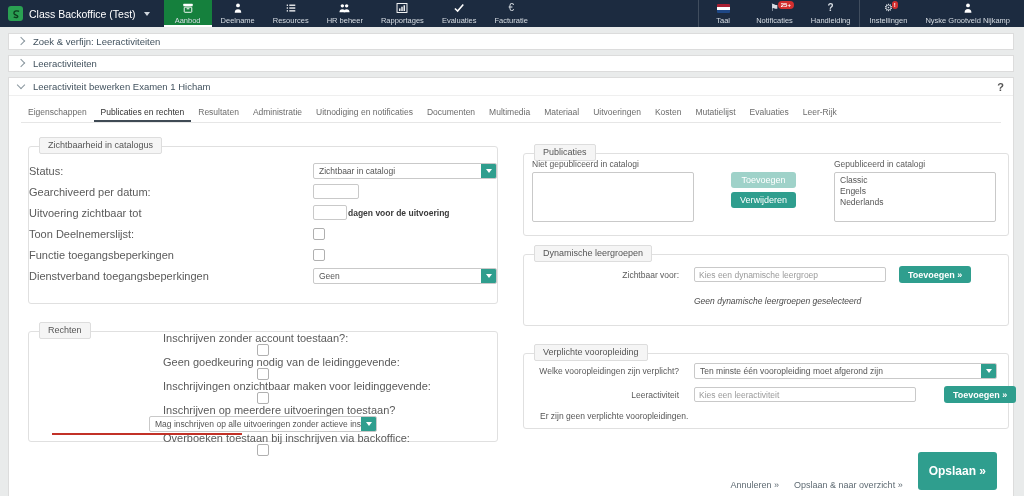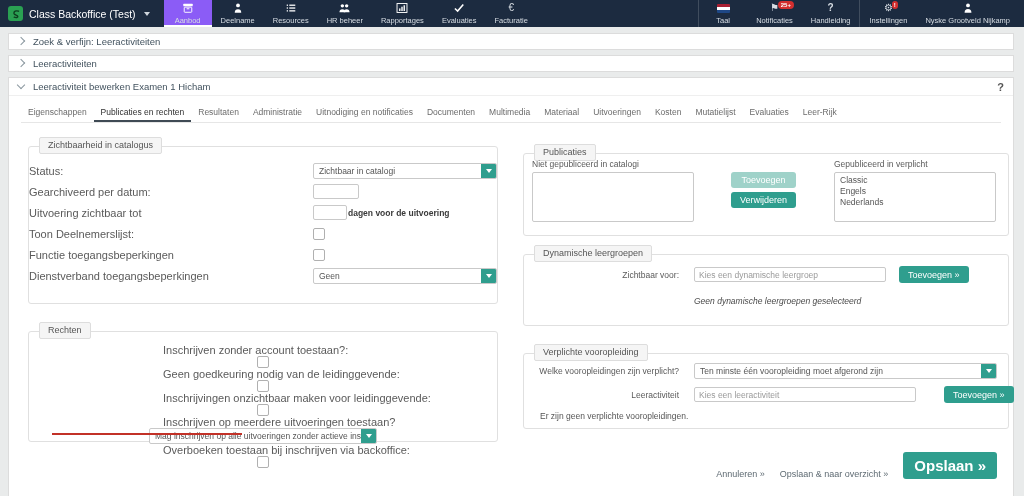--- a/index.html
+++ b/index.html
@@ -8,21 +8,21 @@
 
   
   .topbar{position:absolute;top:0;left:0;width:1024px;height:27px;background:#1c2b40;display:flex;color:#fff;}
   .brand{display:flex;align-items:center;gap:6px;padding:0 10px 0 8px;cursor:pointer;}
   .logo{width:15px;height:15px;border-radius:3px;background:#2aa052;display:flex;align-items:center;justify-content:center;flex:none;}
   .brand-label{font-size:10.5px;white-space:nowrap;}
   .caret-w{width:0;height:0;border-left:3px solid transparent;border-right:3px solid transparent;border-top:4px solid #cfd6de;margin-left:2px;}
   .mainnav{display:flex;height:100%;margin-left:4px;}
   .nav-item{display:flex;flex-direction:column;align-items:center;justify-content:center;gap:2px;padding:0 9px;min-width:30px;color:#d7dde3;position:relative;cursor:pointer;}
   .nav-item .nlabel{font-size:7.5px;white-space:nowrap;}
-  .nav-item.active{background:#8b5cf6;box-shadow:inset 0 -2px 0 #ffffff;}
+  .nav-item.active{background:#15803d;box-shadow:inset 0 -2px 0 #ffffff;}
   .nico{height:12px;display:flex;align-items:center;justify-content:center;font-size:10px;line-height:1;}
   .rightnav{margin-left:auto;display:flex;height:100%;align-items:stretch;}
   .vdiv{width:1px;background:rgba(255,255,255,.16);}
   .flag-nl{width:13px;height:9px;border-radius:1px;overflow:hidden;display:flex;flex-direction:column;}
   .flag-nl i{flex:1;display:block;}
   .badge{position:absolute;top:1px;left:56%;background:#d32f2f;color:#fff;font-size:6px;padding:1px 3px;border-radius:5px;line-height:1;font-weight:bold;}
   .badge.warn{border-radius:6px;padding:1px 2px;font-size:6px;}
 
   
   .acc{position:absolute;left:8px;width:1006px;height:17px;background:#fff;border:1px solid #dcdcdc;box-sizing:border-box;display:flex;align-items:center;gap:9px;padding:0 9px;font-size:9.5px;color:#42525e;cursor:pointer;}
@@ -35,21 +35,21 @@
   .panel-head{height:17px;border-bottom:1px solid #efefef;display:flex;align-items:center;gap:9px;padding:0 9px;font-size:9.5px;color:#42525e;cursor:pointer;}
   .help{margin-left:auto;color:#555;font-weight:bold;font-size:11px;cursor:pointer;}
   .tabs{position:absolute;left:12px;top:23px;right:12px;height:21px;display:flex;align-items:stretch;border-bottom:1px solid #e6e6e6;font-size:8.5px;color:#6b6b6b;}
   .tab{padding:0 7px;display:flex;align-items:center;cursor:pointer;white-space:nowrap;}
   .tab.active{color:#2f2f2f;box-shadow:inset 0 -2px 0 #3f4a54;}
 
   
   .fs{position:absolute;border:1px solid #e0e0e0;border-radius:3px;background:#fff;box-sizing:border-box;}
   .chip{position:absolute;top:-10px;left:10px;background:#f5f5f5;border:1px solid #ddd;border-radius:2px;padding:3px 8px;font-size:9px;color:#555;line-height:1;white-space:nowrap;}
   #fs-visibility{left:19px;top:68px;width:470px;height:158px;padding-top:13px;}
-  #fs-rights{left:19px;top:253px;width:470px;height:111px;padding-top:12px;}
+  #fs-rights{left:19px;top:253px;width:470px;height:111px;}
   #fs-publications{left:514px;top:75px;width:486px;height:83px;}
   #fs-dynamic{left:514px;top:176px;width:486px;height:72px;}
   #fs-prereq{left:514px;top:275px;width:486px;height:76px;}
 
   .fsrow{display:flex;align-items:center;}
   #fs-visibility .fsrow{min-height:21px;}
   #fs-rights .fsrow{min-height:18.5px;flex-direction:column;}
   .lab{text-align:left;color:#5a5a5a;font-size:11px;padding-right:7px;box-sizing:border-box;flex:none;white-space:nowrap;}
   #fs-visibility .lab{width:284px;}
   #fs-rights .lab{width:200px;}
@@ -69,37 +69,37 @@
   
   .pub-col{position:absolute;}
   .pub-label{font-size:8.5px;color:#5a5a5a;margin-bottom:3px;white-space:nowrap;}
   .listbox{width:162px;height:50px;border:1px solid #c9c9c9;border-radius:2px;background:#fff;font-size:8.5px;color:#555;padding:2px 5px;box-sizing:border-box;overflow:hidden;}
   .listbox div{line-height:11px;cursor:pointer;}
   .pub-mid{position:absolute;left:207px;top:18px;display:flex;flex-direction:column;gap:4px;}
   .btn{border:none;border-radius:3px;color:#fff;font-size:9px;display:flex;align-items:center;justify-content:center;font-family:inherit;cursor:pointer;white-space:nowrap;}
   .btn.light{background:#9fd2c9;}
   .btn.teal{background:#2f9e8e;}
   .pub-mid .btn{width:65px;height:16px;}
-  .btn.add{height:17px;padding:0 9px;font-weight:normal;}
+  .btn.add{height:17px;padding:0 9px;font-weight:bold;}
 
   
   .fs-right-lab{width:162px;text-align:right;color:#5a5a5a;font-size:8.5px;padding-right:7px;box-sizing:border-box;flex:none;white-space:nowrap;}
   .dyn-row{position:absolute;left:0;top:11px;display:flex;align-items:center;width:100%;}
   .dyn-empty{position:absolute;left:170px;top:41px;font-style:italic;font-size:8.5px;color:#4a4a4a;}
   .pr-row1{position:absolute;left:0;top:9px;display:flex;align-items:center;}
   .pr-row2{position:absolute;left:0;top:32px;display:flex;align-items:center;}
   .pr-empty{position:absolute;left:16px;top:57px;font-size:8.5px;color:#555;}
   .ml8{margin-left:8px;} .ml13{margin-left:13px;} .ml28{margin-left:28px;}
 
   .redline{position:absolute;left:23px;top:101px;width:190px;height:2px;background:#c23127;}
 
   
   .actions{position:absolute;right:16px;top:374px;display:flex;align-items:flex-end;gap:15px;}
   .linkbtn{font-size:9px;color:#5f6b73;cursor:pointer;white-space:nowrap;}
-  .btn.save{padding:5px 11px;font-size:15px;font-weight:bold;}
+  .btn.save{padding:12px 11px;font-size:12px;font-weight:bold;}
 </style>
 </head>
 <body>
 
 <div class="stage">
 
   <header class="topbar">
     <div class="brand">
       <span class="logo">
         <svg width="10" height="10" viewBox="0 0 10 10">
@@ -321,21 +321,21 @@
       <span class="chip">Publicaties</span>
       <div class="pub-col" style="left:8px;top:5px;">
         <div class="pub-label">Niet gepubliceerd in catalogi</div>
         <div class="listbox"></div>
       </div>
       <div class="pub-mid">
         <button class="btn light">Toevoegen</button>
         <button class="btn teal">Verwijderen</button>
       </div>
       <div class="pub-col" style="left:310px;top:5px;">
-        <div class="pub-label">Gepubliceerd in verplicht</div>
+        <div class="pub-label">Gepubliceerd in catalogi</div>
         <div class="listbox">
           <div>Classic</div>
           <div>Engels</div>
           <div>Nederlands</div>
         </div>
       </div>
     </div>
 
     <div class="fs" id="fs-dynamic">
       <span class="chip">Dynamische leergroepen</span>

